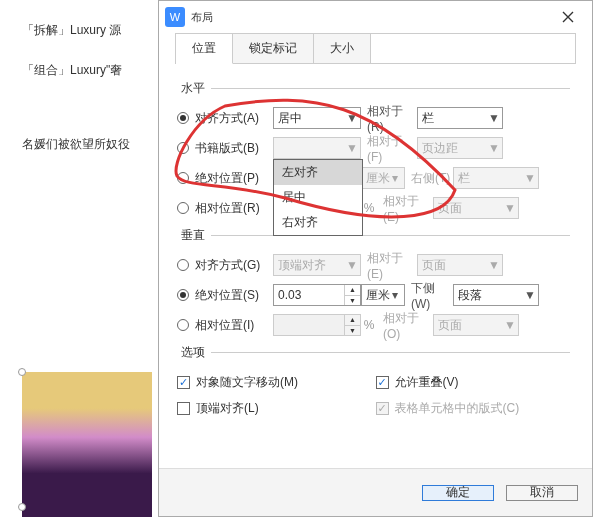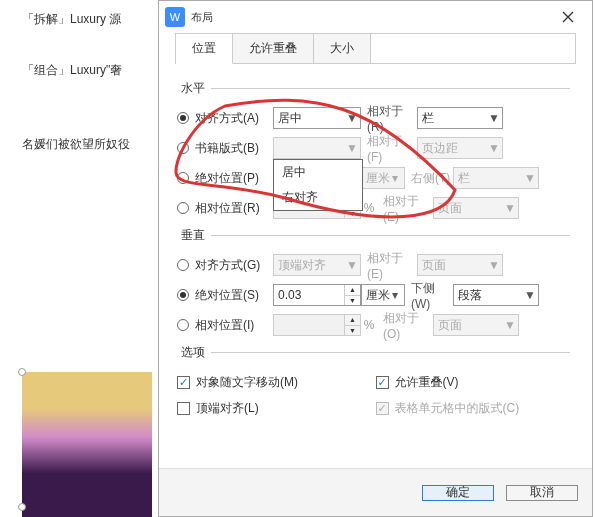--- a/index.html
+++ b/index.html
@@ -1,18 +1,18 @@
 <!DOCTYPE html>
 <html><head>
 <meta charset="utf-8">
 <style>
   *{box-sizing:border-box;margin:0;padding:0;font-family:"Microsoft YaHei","SimSun",sans-serif;font-size:12px;color:#333}
   body{width:595px;height:517px;overflow:hidden;background:#fff;position:relative}
   .bg-text{position:absolute;left:22px;pointer-events:none}
-  .bg1{top:11px}.bg2{top:62px}.bg3{top:136px}
+  .bg1{top:22px}.bg2{top:62px}.bg3{top:136px}
   .bg-img{position:absolute;left:22px;top:372px;width:130px;height:145px;background:linear-gradient(#e6c97a 25%,#d28cc9 45%,#3a1a4a 70%)}
   .handle{width:8px;height:8px;border:1px solid #999;background:#fff;border-radius:50%;position:absolute}
   .h1{left:18px;top:368px}.h2{left:18px;top:503px}
   .dialog{position:absolute;left:158px;top:0;width:435px;height:517px;border:1px solid #aaa;background:#fff;display:flex;flex-direction:column}
   .titlebar{height:32px;display:flex;align-items:center;padding:0 4px}
   .app-ic{width:20px;height:20px;background:#3b8cff;border-radius:3px;color:#fff;display:flex;align-items:center;justify-content:center;font-size:11px;margin:0 6px 0 2px}
   .title{flex:1;font-size:11px}
   .close{width:40px;height:30px;display:flex;align-items:center;justify-content:center;cursor:pointer}
   .tabs{display:flex;border:1px solid #ccc;margin:0 16px;background:#fff}
   .tab{padding:6px 16px;border-right:1px solid #ccc;background:#f5f5f5;cursor:pointer}
@@ -71,21 +71,21 @@
     <div class="title">布局</div>
     <div class="close">
       <svg width="12" height="12" viewBox="0 0 12 12">
           <path d="M1 1 L11 11 M11 1 L1 11" stroke="#333" stroke-width="1.4"></path>
         </svg>
     </div>
   </div>
 
   <div class="tabs">
     <div class="tab active">位置</div>
-    <div class="tab">允许重叠</div>
+    <div class="tab">锁定标记</div>
     <div class="tab">大小</div>
   </div>
 
   <div class="panel">
     <svg class="scribble" width="320" height="140">
       <path d="M60 8 C150 -8 210 6 290 92 C280 122 220 130 120 100 C60 84 20 90 12 78 C6 66 28 22 60 8 Z" stroke="#d33" stroke-width="3" fill="none"></path>
     </svg>
 
     <div class="section-h">
         <span>水平</span>
@@ -152,20 +152,21 @@
         </div>
       <span class="pct">%</span>
       <span class="mid dis">相对于(E)</span>
       <div class="combo w2 dis">
           <span class="val">页面</span>
           <span class="ar">▼</span>
         </div>
     </div>
 
     <div class="dropdown">
+      <div class="opt hover">左对齐</div>
       <div class="opt">居中</div>
       <div class="opt">右对齐</div>
     </div>
 
     <div class="section-h">
         <span>垂直</span>
       </div>
 
     <div class="row">
       <span class="radio"></span>

